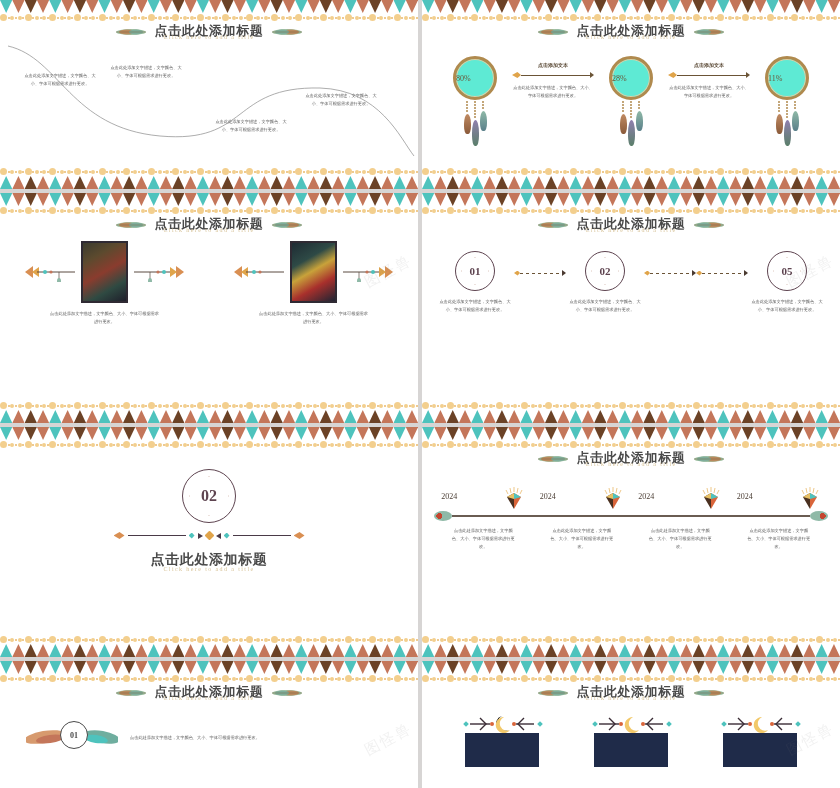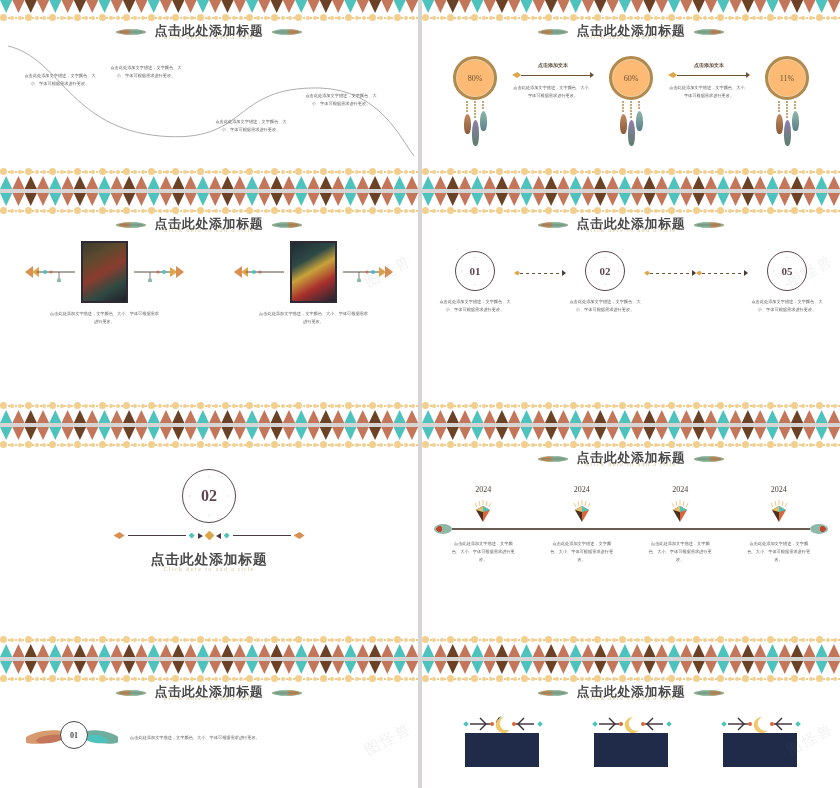--- a/index.html
+++ b/index.html
@@ -83,22 +83,22 @@
   .s1-txt { position: absolute; width: 72px; }
 
   
   .dc-row {
     position: absolute; left: 18px; right: 18px; top: 56px;
     display: flex; align-items: flex-start; justify-content: center;
   }
   .dc-item { width: 74px; flex: 0 0 auto; display: flex; flex-direction: column; align-items: center; }
   .dc-ring {
     width: 44px; height: 44px; border-radius: 50%;
-    border: 3.5px solid #b08a4e; background: #fdba74;
-    display: flex; align-items: center; justify-content: center;
+    border: 3.5px solid #b08a4e; background: #5eead4;
+    display: flex; align-items: center; justify-content: flex-start;
     box-shadow: inset 0 0 0 1px #e3cfa4;
   }
   .dc-pct { font-size: 8px; color: #6b5436; font-family: "Liberation Serif", serif; }
   .dc-hang { display: flex; gap: 6px; margin-top: 1px; }
   .dc-str { width: 2px; display: flex; flex-direction: column; align-items: center; }
   .dc-bead { width: 2px; height: 2px; border-radius: 50%; background: #b08a4e; margin-bottom: 1px; }
   .dc-feather { width: 7px; height: 20px; border-radius: 50% 50% 40% 40%; margin-top: 1px; }
   .dc-mid { width: 82px; flex: 0 0 auto; padding-top: 6px; }
   .dc-mid-lbl { font-size: 5px; color: #5b4a36; font-weight: bold; text-align: center; }
   .arrow-line { position: relative; height: 8px; margin: 3px 0 5px; display: flex; align-items: center; }
@@ -162,21 +162,21 @@
   .sec-shaft { width: 58px; height: 1.2px; background: #4a3a48; }
   .sec-head-r { width: 0;height: 0;border-left: 5px solid #4a3a48;border-top: 3.5px solid transparent;border-bottom: 3.5px solid transparent; }
   .sec-head-l { width: 0;height: 0;border-right: 5px solid #4a3a48;border-top: 3.5px solid transparent;border-bottom: 3.5px solid transparent; }
   .sec-fl { width: 11px; height: 7px; background: #d98f52; clip-path: polygon(0 50%,55% 0,100% 50%,55% 100%); }
   .sec-teal { width: 6px; height: 6px; background: #4ec3bd; clip-path: polygon(0 50%,55% 0,100% 50%,55% 100%); }
   .sec-title { margin-top: 12px; text-align: center; }
 
   
   .tl-wrap { position: absolute; left: 12px; right: 12px; top: 58px; }
   .tl-items { display: flex; justify-content: space-around; }
-  .tl-unit { width: 84px; display: flex; flex-direction: column; align-items: center; justify-content: space-between; }
+  .tl-unit { width: 84px; display: flex; flex-direction: row; align-items: center; justify-content: space-between; }
   .tl-year { font-size: 8px; color: #4d4037; font-family: "Liberation Serif", serif; margin-bottom: 4px; }
   .tl-kite { width: 22px; height: 26px; }
   .tl-axis { position: relative; height: 10px; margin: 0 0 6px; display: flex; align-items: center; }
   .tl-axis .bar { flex: 1; height: 1.3px; background: #6a5c52; }
   .tl-cap-row { display: flex; justify-content: space-around; }
   .tl-cap { width: 66px; }
   .tl-tip { width: 18px; height: 10px; border-radius: 50%; flex: 0 0 auto; }
 
   
   .s7-row { position: absolute; left: 26px; right: 26px; top: 58px; display: flex; align-items: center; gap: 12px; }
@@ -825,21 +825,21 @@
         <div class="arrow-line">
           <span class="fletch"></span>
             <span class="shaft"></span>
             <span class="head"></span>
         </div>
         <div class="body-txt">点击此处添加文字描述，文字颜色、大小、字体可根据需求进行更改。</div>
       </div>
 
       <div class="dc-item">
         <div class="dc-ring">
-          <span class="dc-pct">60%</span>
+          <span class="dc-pct">28%</span>
         </div>
         <div class="dc-hang">
           <div class="dc-str">
               <i class="dc-bead"></i>
               <i class="dc-bead"></i>
               <i class="dc-bead"></i>
               <i class="dc-bead"></i>
               <div class="dc-feather" style="background:linear-gradient(#c08a62,#8a5a3a);"></div>
             </div>
           <div class="dc-str">

